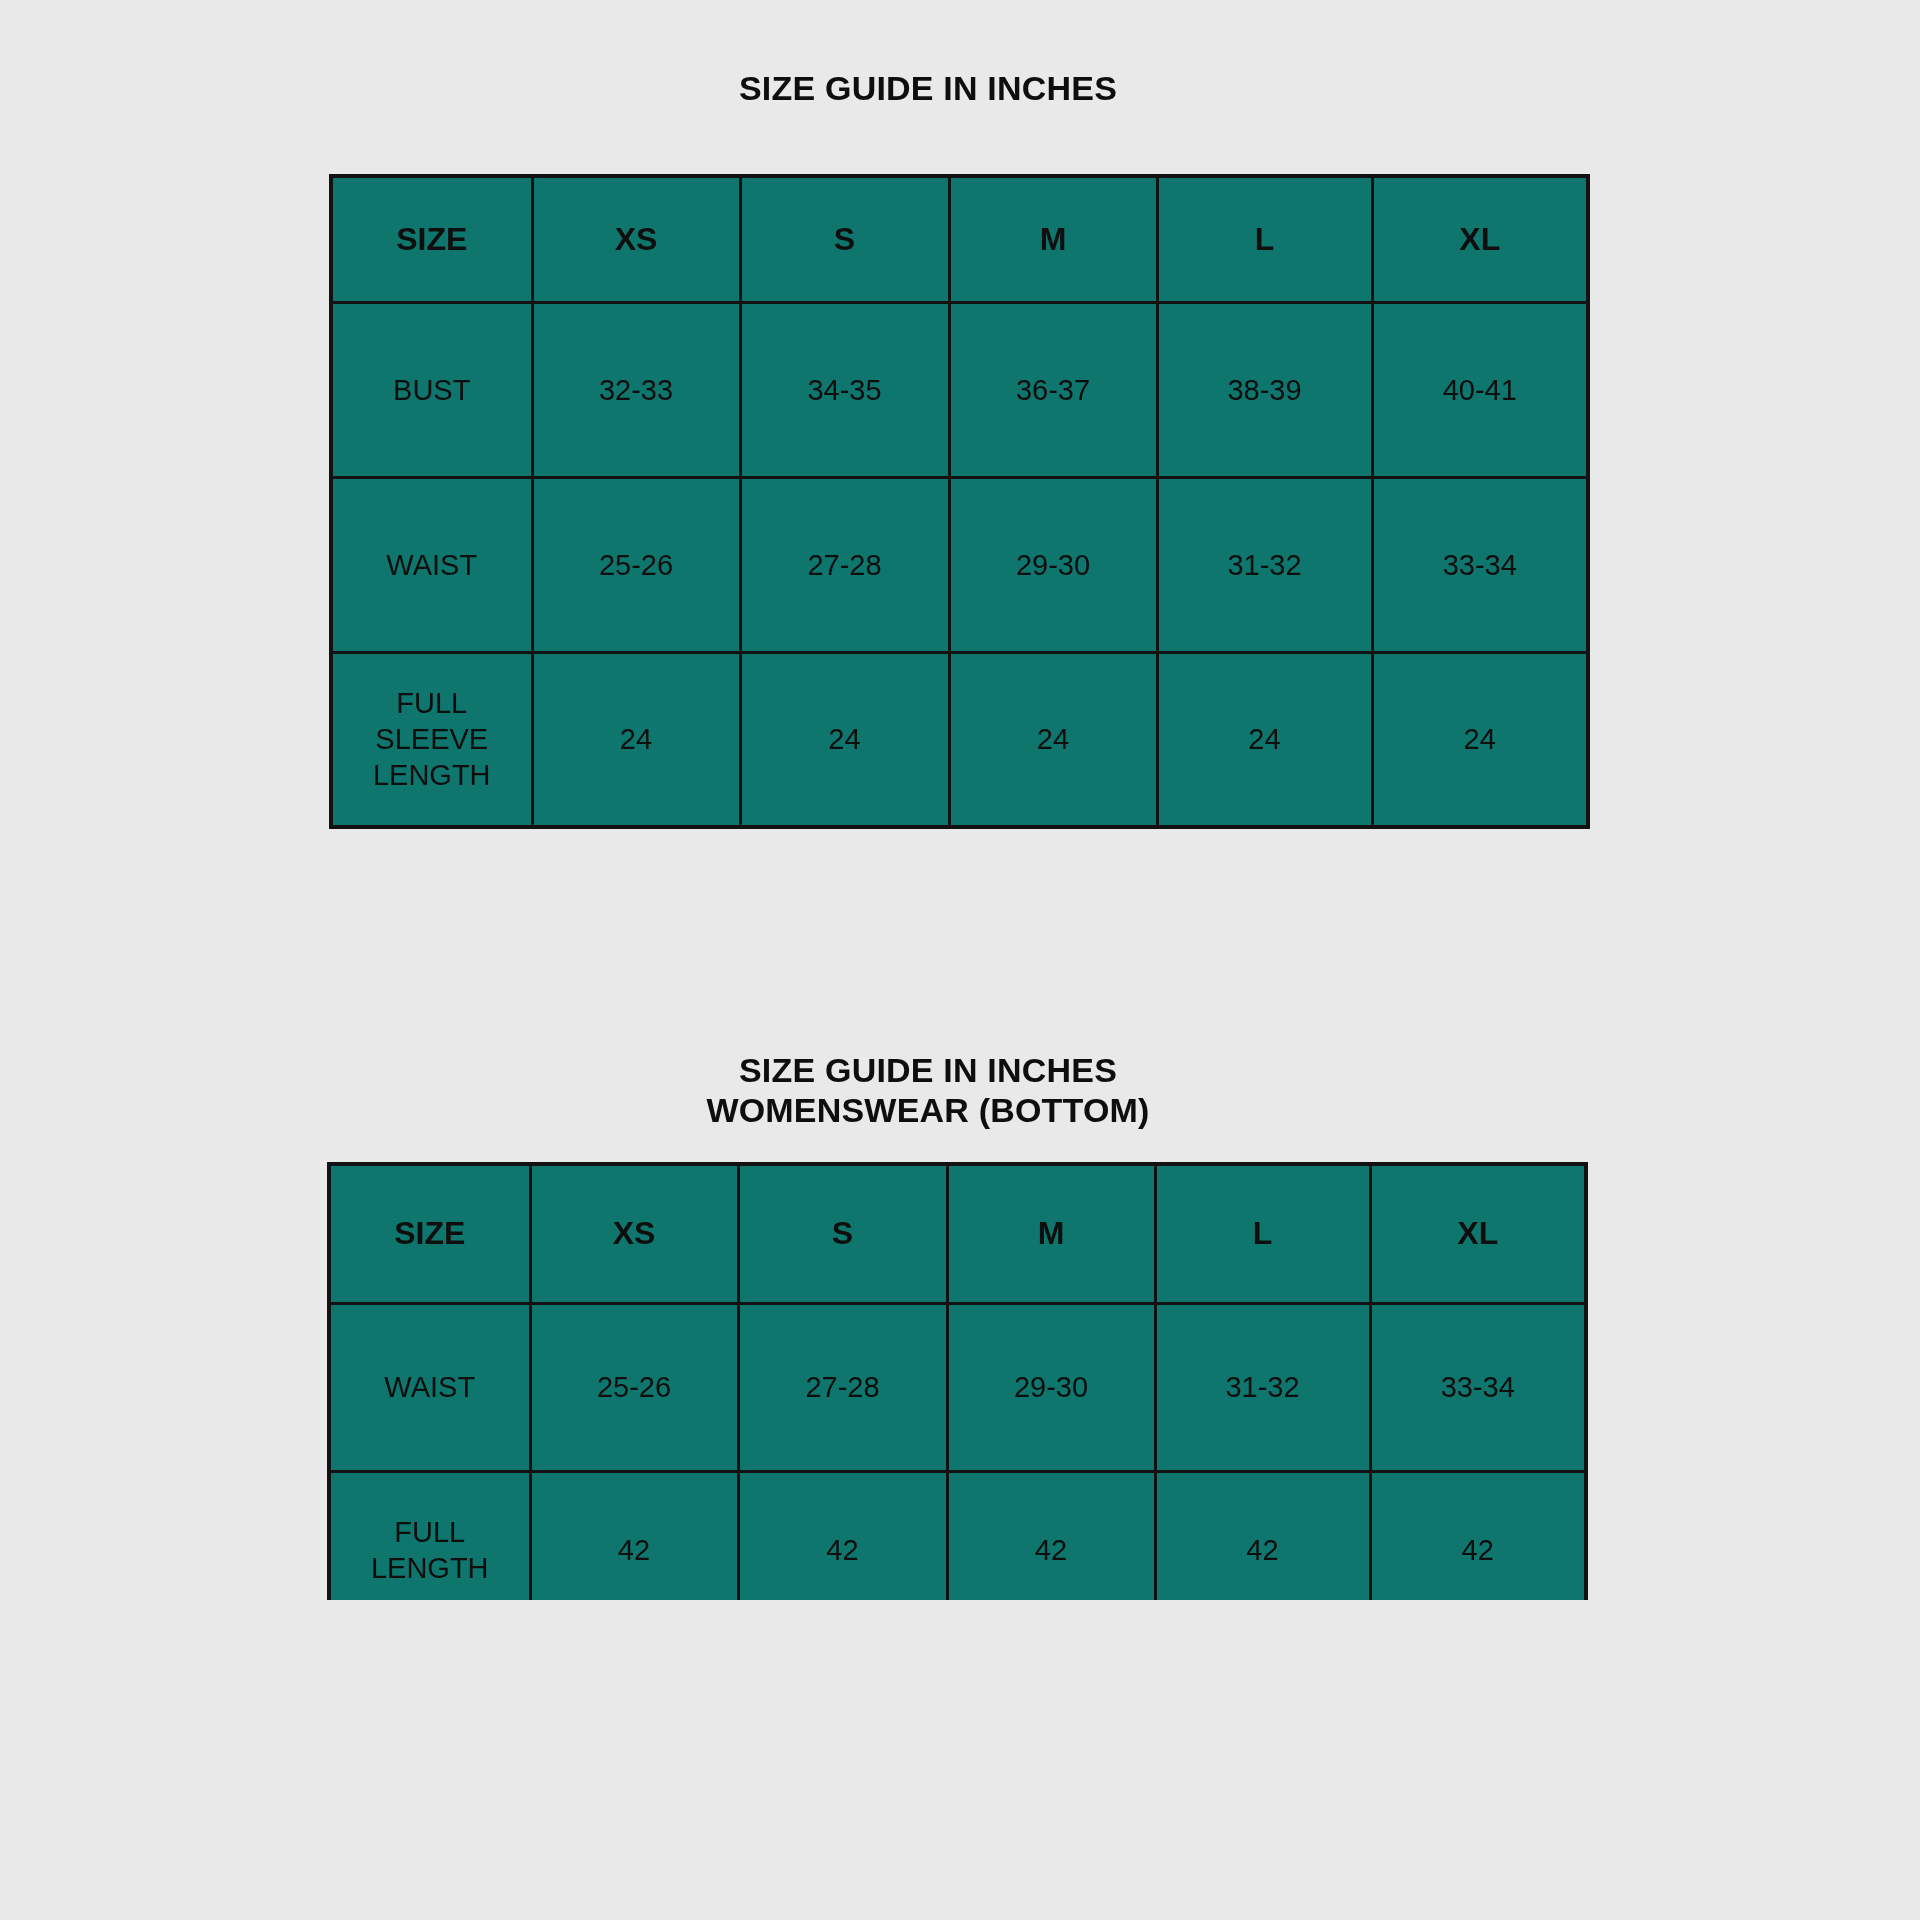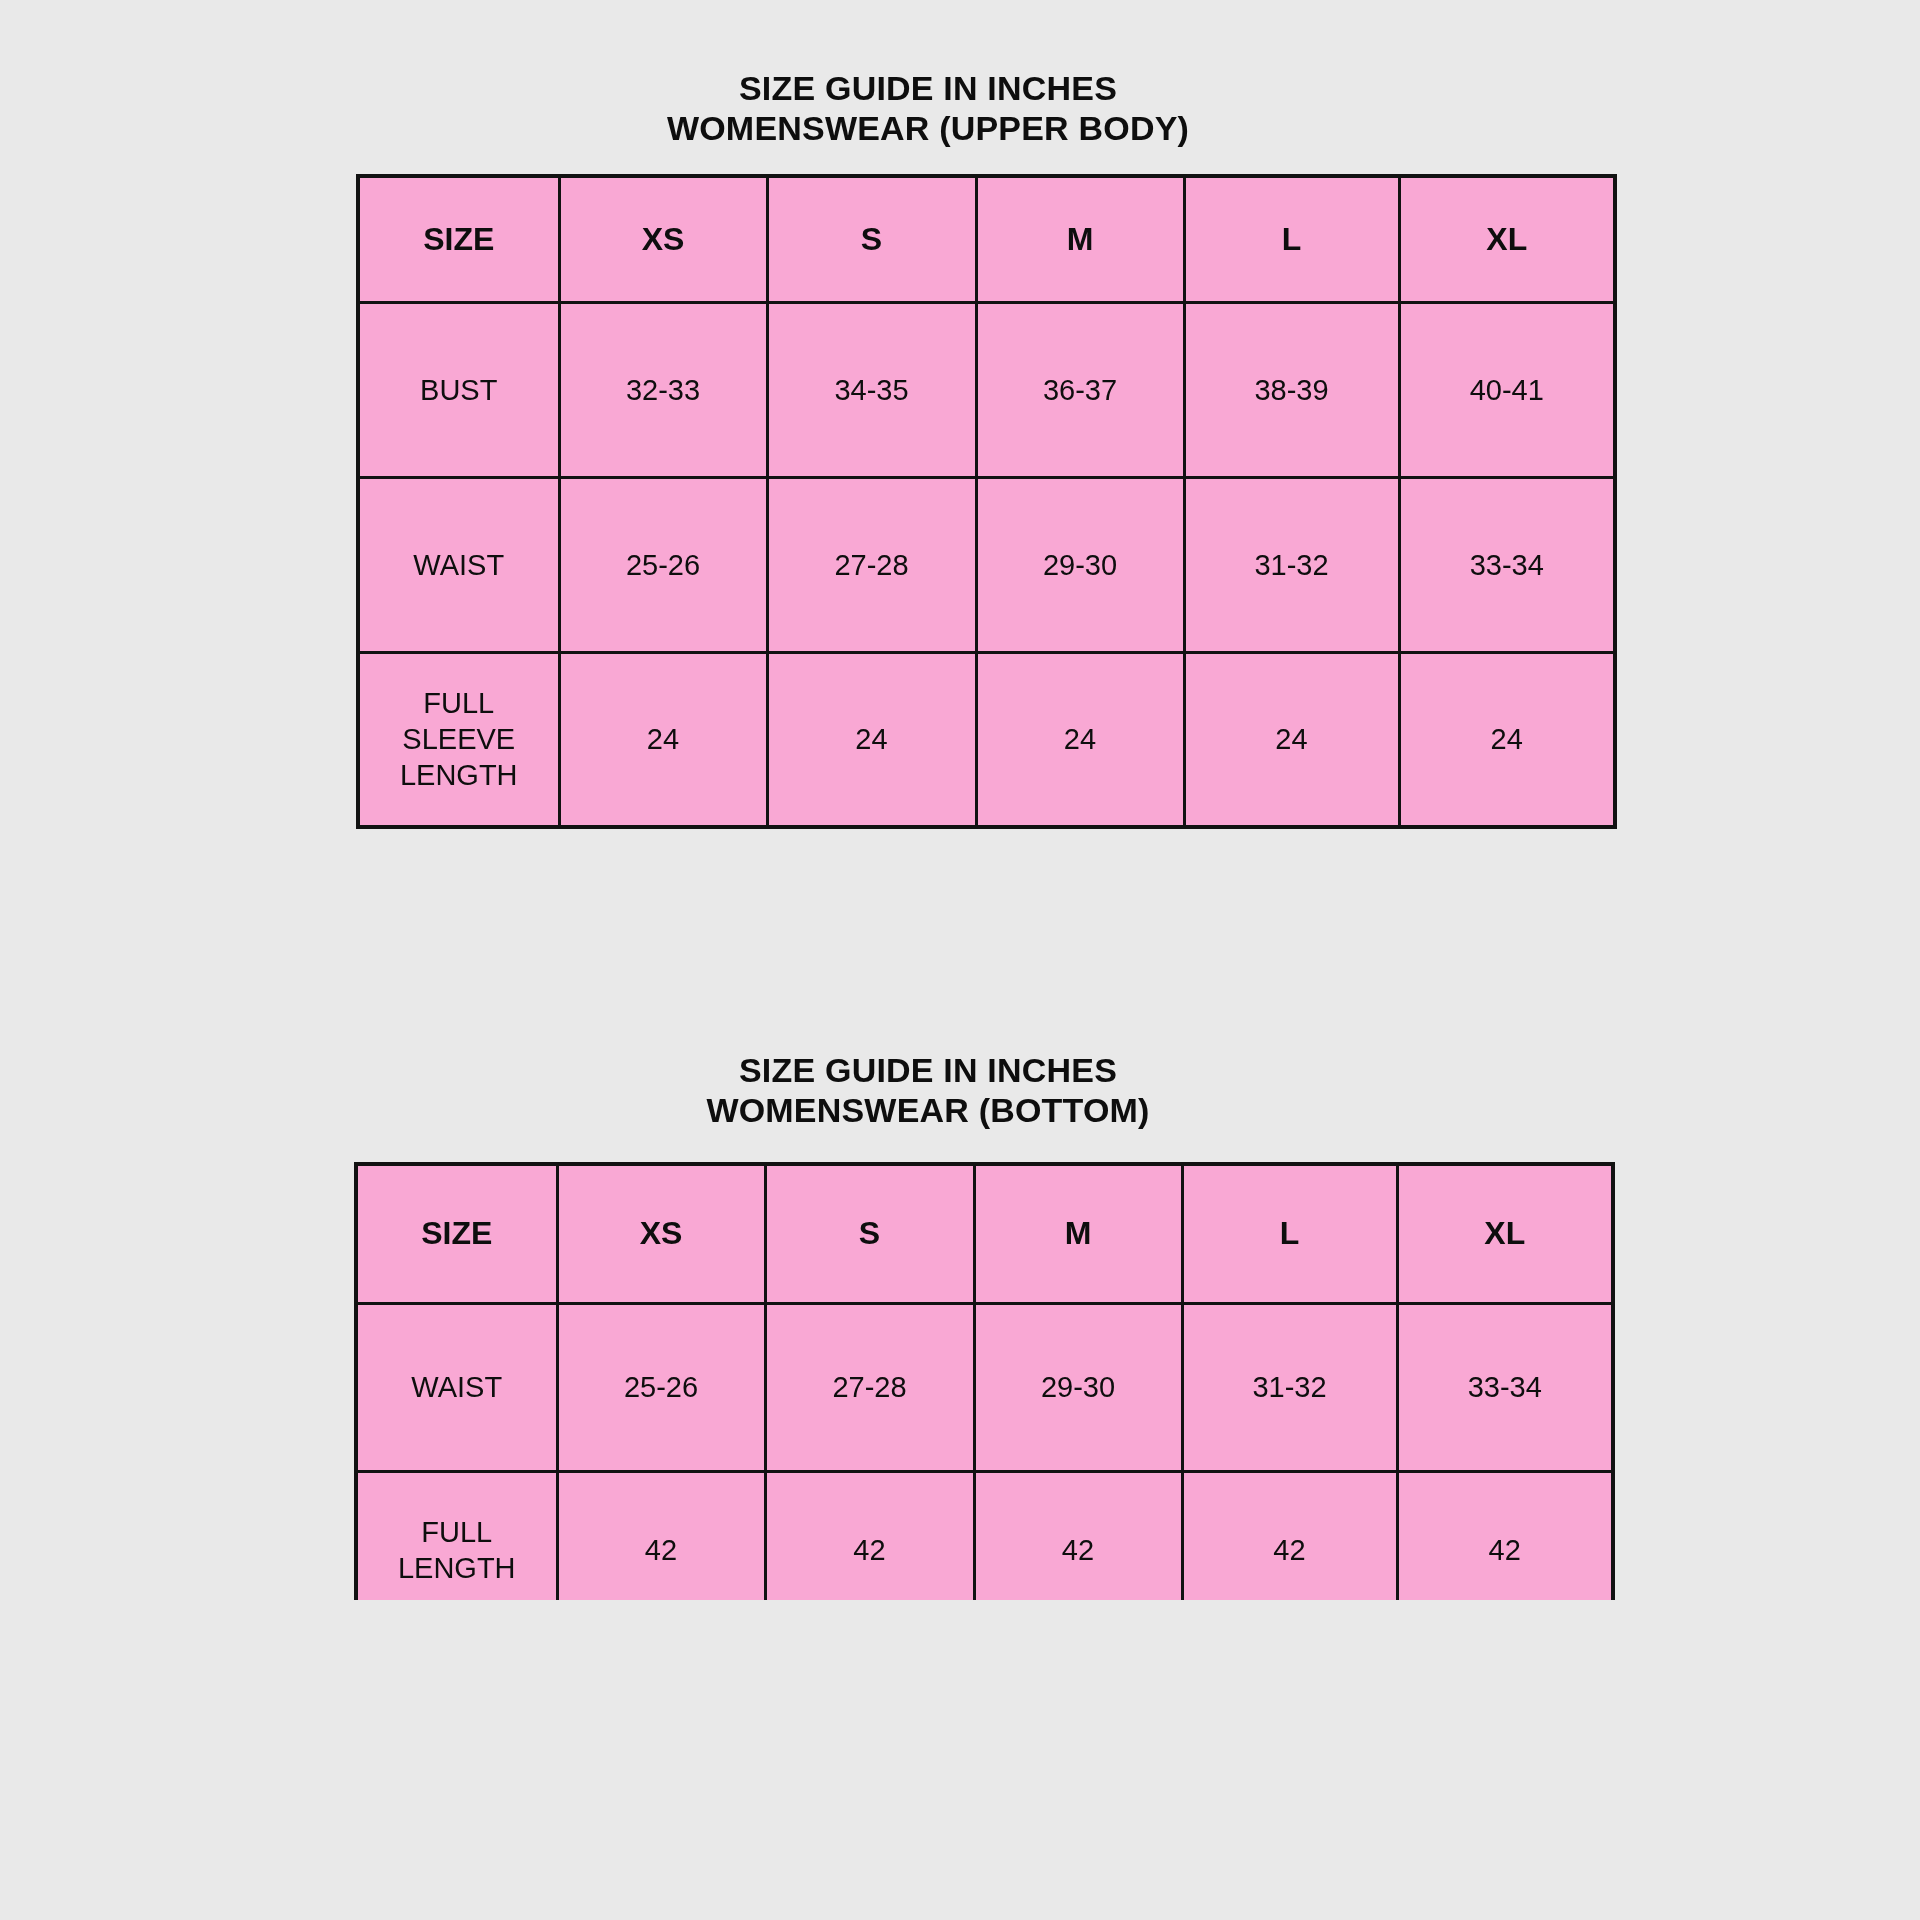--- a/index.html
+++ b/index.html
@@ -25,23 +25,22 @@
     font-size: 34px;
     line-height: 40px;
     letter-spacing: 0.2px;
   }
   .title-1 { top: 68px; }
   .title-2 { top: 1050px; }
   table.chart {
     position: absolute;
     border-collapse: collapse;
     table-layout: fixed;
-    background: #f9a8d4;
+    background: #0f766e;
     border: 4px solid #121212;
-    margin-left: 27px;
   }
   table.chart th, table.chart td {
     border: 3px solid #121212;
     text-align: center;
     vertical-align: middle;
     padding: 0 10px;
     overflow: hidden;
   }
   table.chart th {
     font-weight: bold;
@@ -68,21 +67,20 @@
   .chart-2 tr.data  { height: 168px; }
   .chart-2 tr.data-last { height: 158px; }
 </style>
 </head>
 <body>
 
 <div class="page">
 
   <div class="title title-1">
     <div>SIZE GUIDE IN INCHES</div>
-    <div>WOMENSWEAR (UPPER BODY)</div>
   </div>
 
   <table class="chart chart-1">
     <colgroup>
       <col style="width:201px">
         <col style="width:208px">
         <col style="width:209px">
       <col style="width:208px">
         <col style="width:215px">
         <col style="width:216px">

